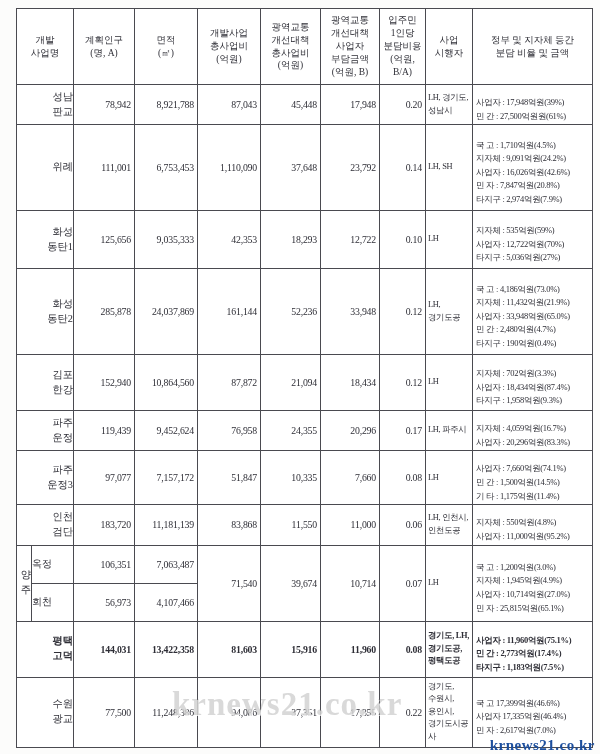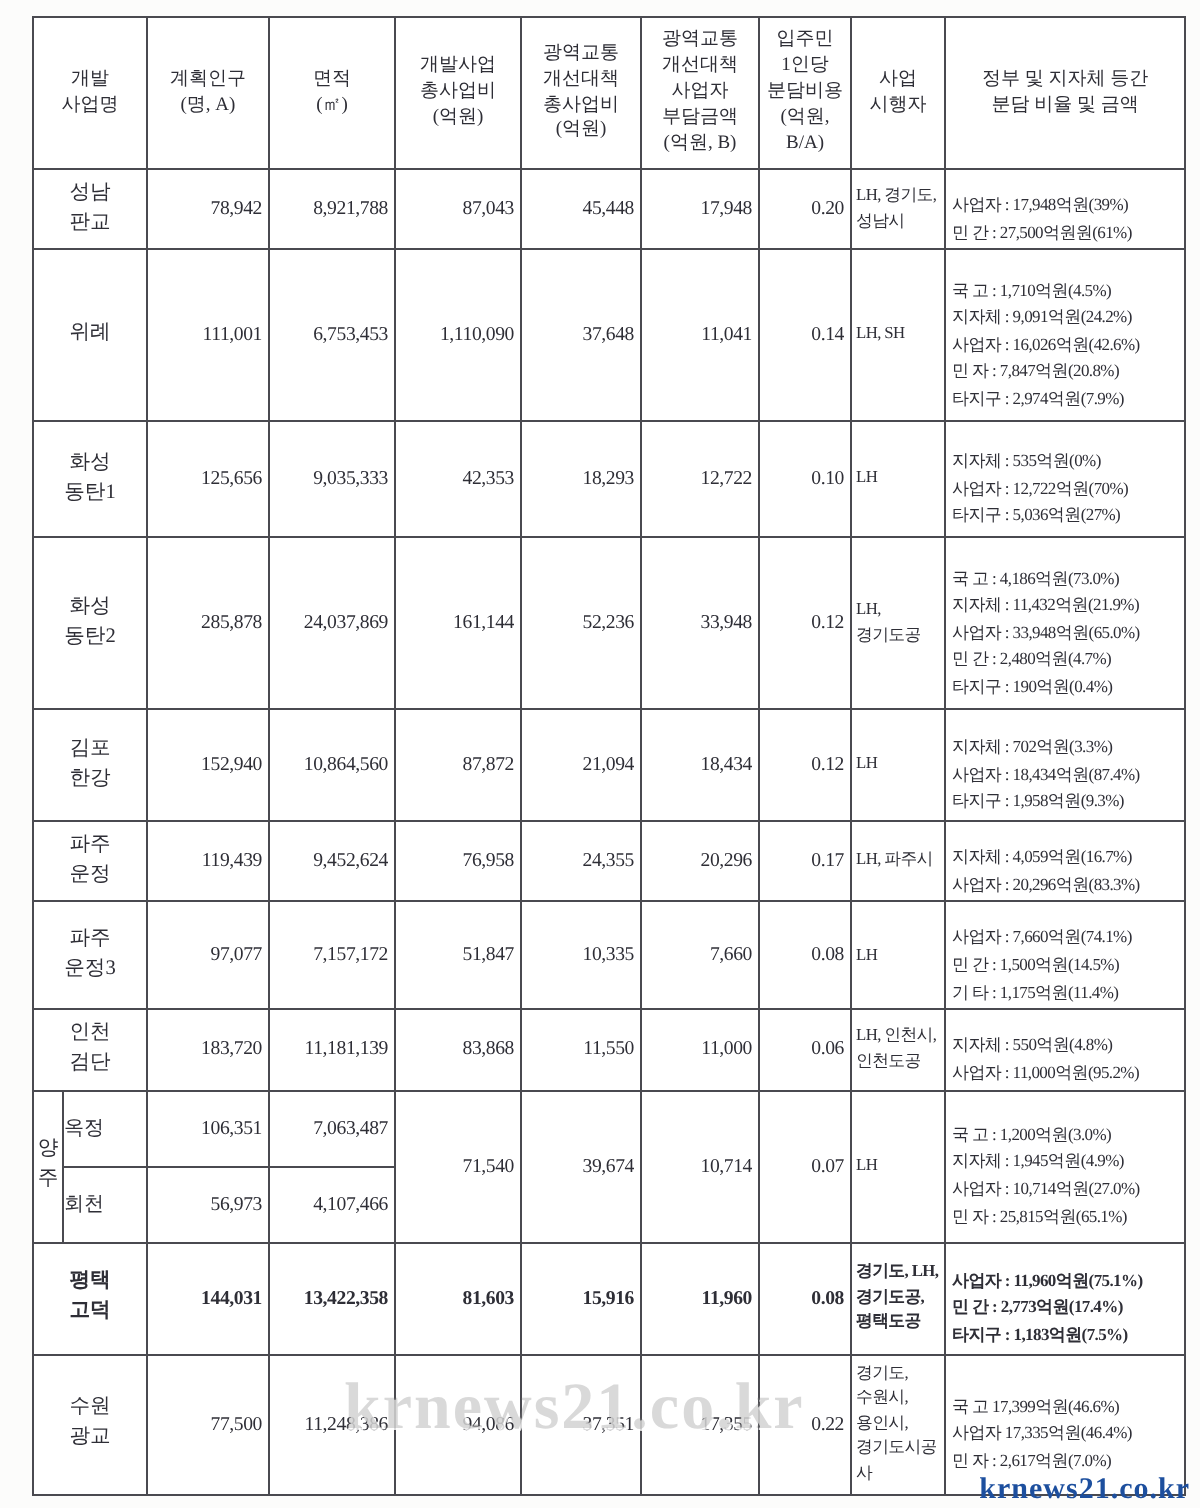--- a/index.html
+++ b/index.html
@@ -14,21 +14,21 @@
     border-collapse:collapse; table-layout:fixed;
     position:absolute; left:16px; top:8px; width:577px;
     background:#fff;
   }
   th, td { border:1px solid #4a4a50; padding:0; vertical-align:middle; }
   th {
     font-weight:normal; font-size:9.5px; line-height:1.35;
     white-space:pre-line; text-align:center;
   }
   td.num  { text-align:right; font-size:9.8px; padding-right:3px; letter-spacing:-0.2px; }
-  td.name { text-align:center; font-size:10.3px; white-space:pre-line; line-height:1.45; }
+  td.name { text-align:right; font-size:10.3px; white-space:pre-line; line-height:1.45; }
   td.sub  { font-size:10px; }
   td.impl { font-size:8.4px; white-space:pre-line; line-height:1.5; padding-left:2px; letter-spacing:-0.3px;margin-left:22px; }
   td.shares { padding:11px 0 1px 3px; }
   .share-line { font-size:8.5px; line-height:1.6; white-space:nowrap; letter-spacing:-0.3px; }
   .watermark {
     position:absolute; left:172px; top:686px;
     font-size:33px; font-weight:bold; letter-spacing:1px;
     color:rgba(130,130,130,0.30);
     text-shadow:1px 1px 0 rgba(255,255,255,0.8);
     pointer-events:none;
@@ -102,21 +102,21 @@
             <div class="share-line">사업자 : 17,948억원(39%)</div>
             <div class="share-line">민 간 : 27,500억원원(61%)</div>
           </td>
         </tr>
         <tr style="height: 86px;">
           <td class="name" colspan="2">위례</td>
           <td class="num">111,001</td>
           <td class="num">6,753,453</td>
           <td class="num">1,110,090</td>
           <td class="num">37,648</td>
-          <td class="num">11,041</td>
+          <td class="num">23,792</td>
           <td class="num">0.14</td>
           <td class="impl">LH, SH</td>
           <td class="shares">
             <div class="share-line">국 고 : 1,710억원(4.5%)</div>
             <div class="share-line">지자체 : 9,091억원(24.2%)</div>
             <div class="share-line">사업자 : 16,026억원(42.6%)</div>
             <div class="share-line">민 자 : 7,847억원(20.8%)</div>
             <div class="share-line">타지구 : 2,974억원(7.9%)</div>
           </td>
         </tr>
@@ -124,21 +124,21 @@
           <td class="name" colspan="2">화성
 동탄1</td>
           <td class="num">125,656</td>
           <td class="num">9,035,333</td>
           <td class="num">42,353</td>
           <td class="num">18,293</td>
           <td class="num">12,722</td>
           <td class="num">0.10</td>
           <td class="impl">LH</td>
           <td class="shares">
-            <div class="share-line">지자체 : 535억원(0%)</div>
+            <div class="share-line">지자체 : 535억원(59%)</div>
             <div class="share-line">사업자 : 12,722억원(70%)</div>
             <div class="share-line">타지구 : 5,036억원(27%)</div>
           </td>
         </tr>
         <tr style="height: 86px;">
           <td class="name" colspan="2">화성
 동탄2</td>
           <td class="num">285,878</td>
           <td class="num">24,037,869</td>
           <td class="num">161,144</td>

